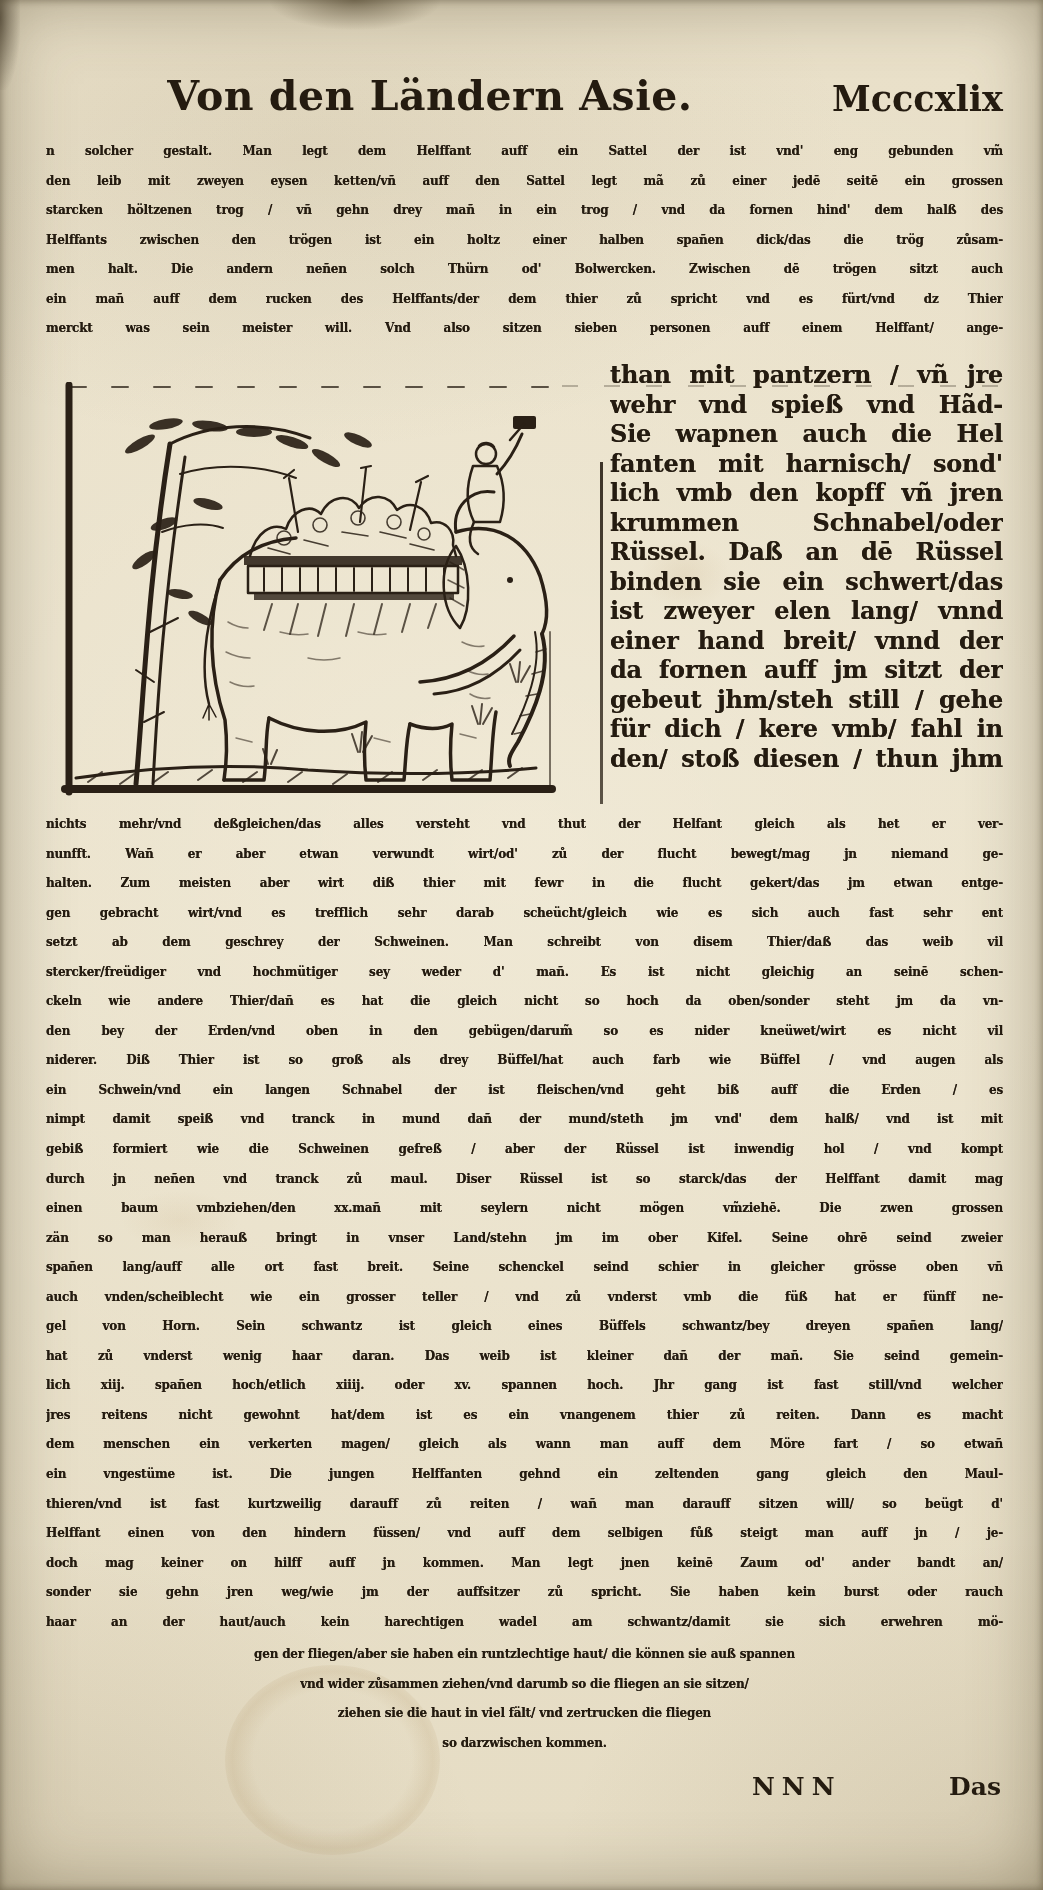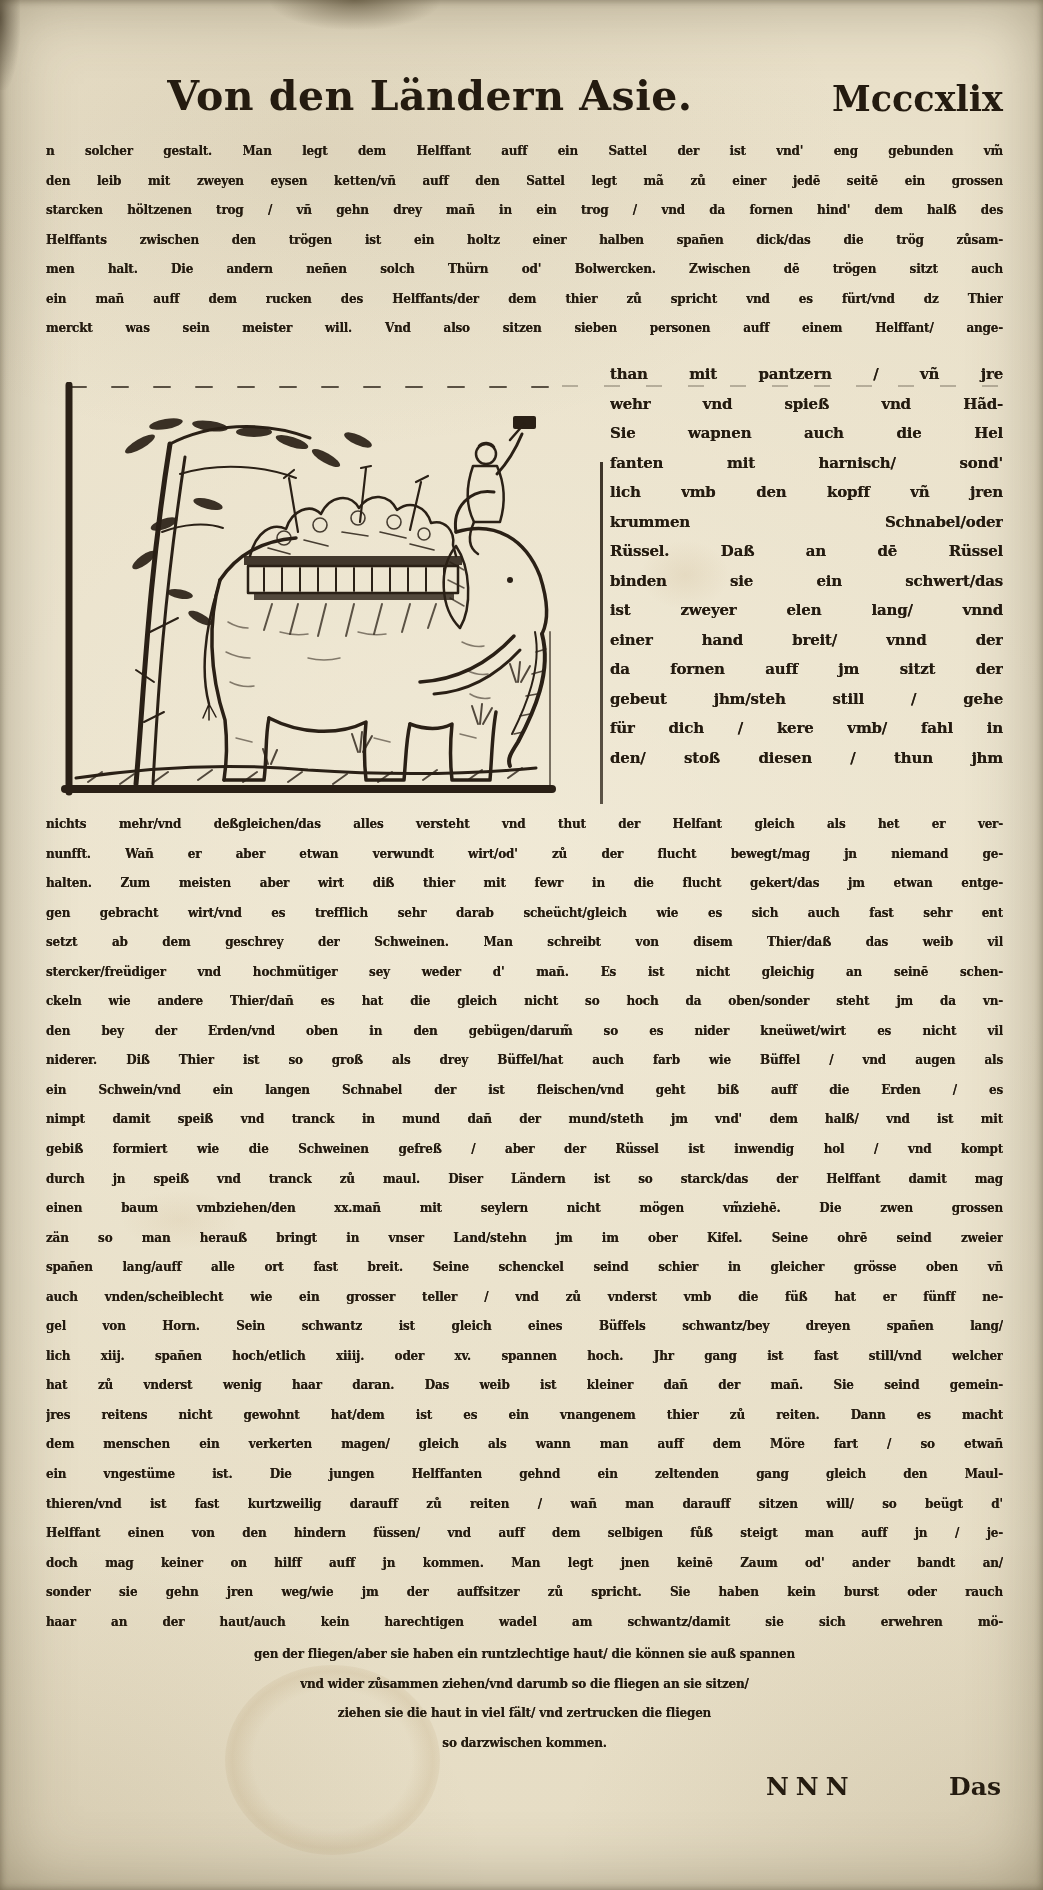--- a/index.html
+++ b/index.html
@@ -36,30 +36,30 @@
   .textblock{position:absolute;left:46px;width:957px;}
   .line{font-size:12px;font-weight:700;line-height:29.55px;height:29.55px;
     text-align:justify;text-align-last:justify;overflow:hidden;letter-spacing:-.2px;
     text-shadow:0 0 .5px rgba(36,27,16,.8);}
   .intro{top:137px;}
   .body{top:810px;}
   .tail{top:1640px;}
   .tail .line{text-align:center;text-align-last:center;}
 
   .right-col{position:absolute;top:360px;left:610px;width:393px;}
-  .right-col .line{line-height:29.5px;height:29.5px;font-size:15px;}
+  .right-col .line{line-height:29.5px;height:29.5px;font-size:24px;}
 
   .figure{position:absolute;top:382px;left:58px;width:500px;height:415px;}
   .figure svg{display:block;}
   .col-divider{position:absolute;left:600px;top:462px;width:2.5px;height:342px;
     background:linear-gradient(rgba(42,33,22,.9), rgba(42,33,22,.75));}
   .top-dashes{position:absolute;top:385px;left:562px;width:440px;height:2px;opacity:.35;
     background:repeating-linear-gradient(90deg, rgba(42,33,22,.8) 0 16px, transparent 16px 42px);}
 
-  .signature{position:absolute;top:1772px;left:752px;font-size:25px;font-weight:700;letter-spacing:7px;margin-left:14px;}
+  .signature{position:absolute;top:1772px;left:752px;font-size:25px;font-weight:700;letter-spacing:7px;}
   .catchword{position:absolute;top:1772px;right:42px;font-size:25px;font-weight:700;margin-left:20px;}
 
   .ink{stroke:#2a2016;fill:none;stroke-linecap:round;stroke-linejoin:round;}
   .inkfill{fill:#2a2016;stroke:none;}
 </style>
 </head>
 <body>
 
 <div class="page">
 
@@ -222,28 +222,28 @@
     <div class="line">halten. Zum meisten aber wirt diß thier mit fewr in die flucht gekert/das jm etwan entge-</div>
     <div class="line">gen gebracht wirt/vnd es trefflich sehr darab scheücht/gleich wie es sich auch fast sehr ent</div>
     <div class="line">setzt ab dem geschrey der Schweinen. Man schreibt von disem Thier/daß das weib vil</div>
     <div class="line">stercker/freüdiger vnd hochmütiger sey weder d' mañ. Es ist nicht gleichig an seinē schen-</div>
     <div class="line">ckeln wie andere Thier/dañ es hat die gleich nicht so hoch da oben/sonder steht jm da vn-</div>
     <div class="line">den bey der Erden/vnd oben in den gebügen/darum̃ so es nider kneüwet/wirt es nicht vil</div>
     <div class="line">niderer. Diß Thier ist so groß als drey Büffel/hat auch farb wie Büffel / vnd augen als</div>
     <div class="line">ein Schwein/vnd ein langen Schnabel der ist fleischen/vnd geht biß auff die Erden / es</div>
     <div class="line">nimpt damit speiß vnd tranck in mund dañ der mund/steth jm vnd' dem halß/ vnd ist mit</div>
     <div class="line">gebiß formiert wie die Schweinen gefreß / aber der Rüssel ist inwendig hol / vnd kompt</div>
-    <div class="line">durch jn speiß vnd tranck zů maul. Diser Ländern ist so starck/das der Helffant damit mag</div>
+    <div class="line">durch jn neñen vnd tranck zů maul. Diser Rüssel ist so starck/das der Helffant damit mag</div>
     <div class="line">einen baum vmbziehen/den xx.mañ mit seylern nicht mögen vm̃ziehē. Die zwen grossen</div>
     <div class="line">zän so man herauß bringt in vnser Land/stehn jm im ober Kifel. Seine ohrē seind zweier</div>
     <div class="line">spañen lang/auff alle ort fast breit. Seine schenckel seind schier in gleicher grösse oben vñ</div>
     <div class="line">auch vnden/scheiblecht wie ein grosser teller / vnd zů vnderst vmb die füß hat er fünff ne-</div>
     <div class="line">gel von Horn. Sein schwantz ist gleich eines Büffels schwantz/bey dreyen spañen lang/</div>
+    <div class="line">hat zů vnderst wenig haar daran. Das weib ist kleiner dañ der mañ. Sie seind gemein-</div>
     <div class="line">lich xiij. spañen hoch/etlich xiiij. oder xv. spannen hoch. Jhr gang ist fast still/vnd welcher</div>
-    <div class="line">hat zů vnderst wenig haar daran. Das weib ist kleiner dañ der mañ. Sie seind gemein-</div>
     <div class="line">jres reitens nicht gewohnt hat/dem ist es ein vnangenem thier zů reiten. Dann es macht</div>
     <div class="line">dem menschen ein verkerten magen/ gleich als wann man auff dem Möre fart / so etwañ</div>
     <div class="line">ein vngestüme ist. Die jungen Helffanten gehnd ein zeltenden gang gleich den Maul-</div>
     <div class="line">thieren/vnd ist fast kurtzweilig darauff zů reiten / wañ man darauff sitzen will/ so beügt d'</div>
     <div class="line">Helffant einen von den hindern füssen/ vnd auff dem selbigen fůß steigt man auff jn / je-</div>
     <div class="line">doch mag keiner on hilff auff jn kommen. Man legt jnen keinē Zaum od' ander bandt an/</div>
     <div class="line">sonder sie gehn jren weg/wie jm der auffsitzer zů spricht. Sie haben kein burst oder rauch</div>
     <div class="line">haar an der haut/auch kein harechtigen wadel am schwantz/damit sie sich erwehren mö-</div>
   </div>
 

